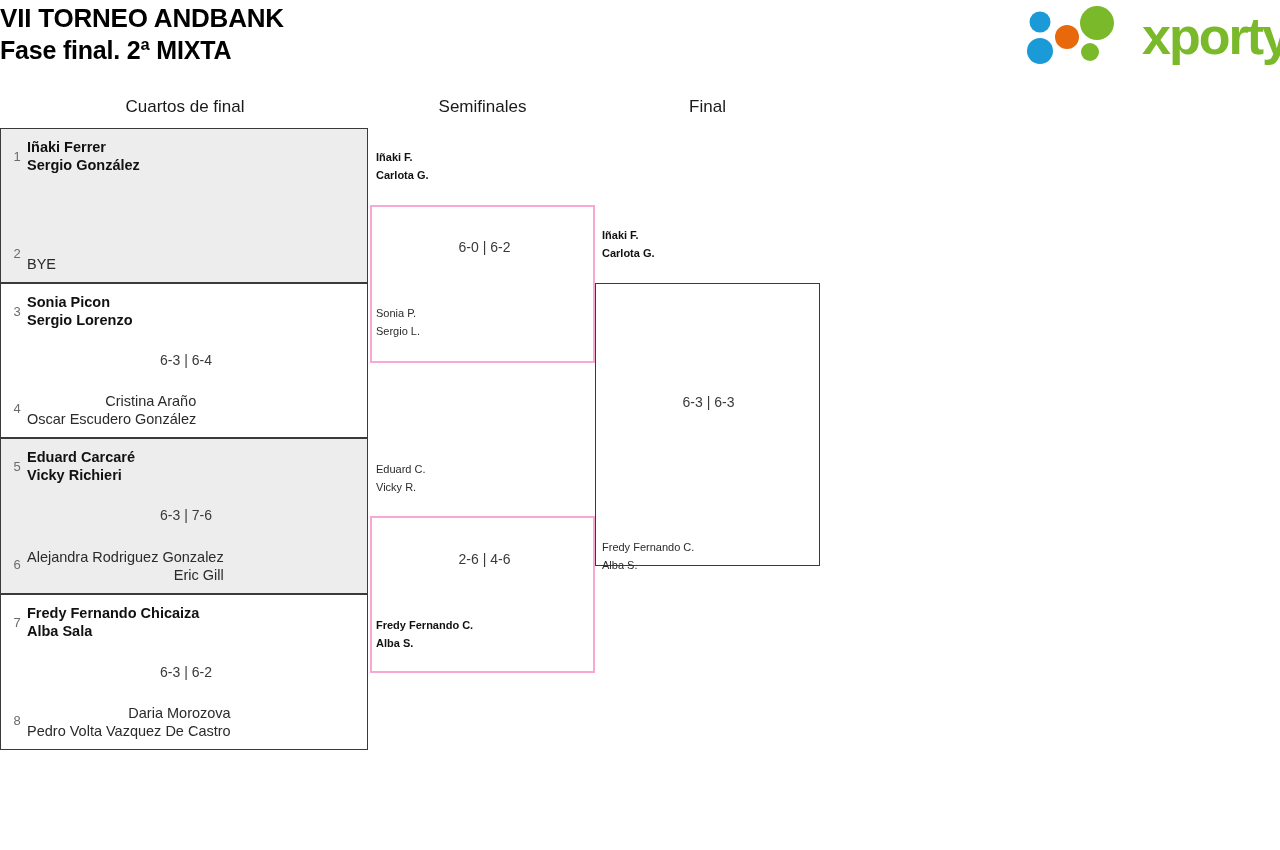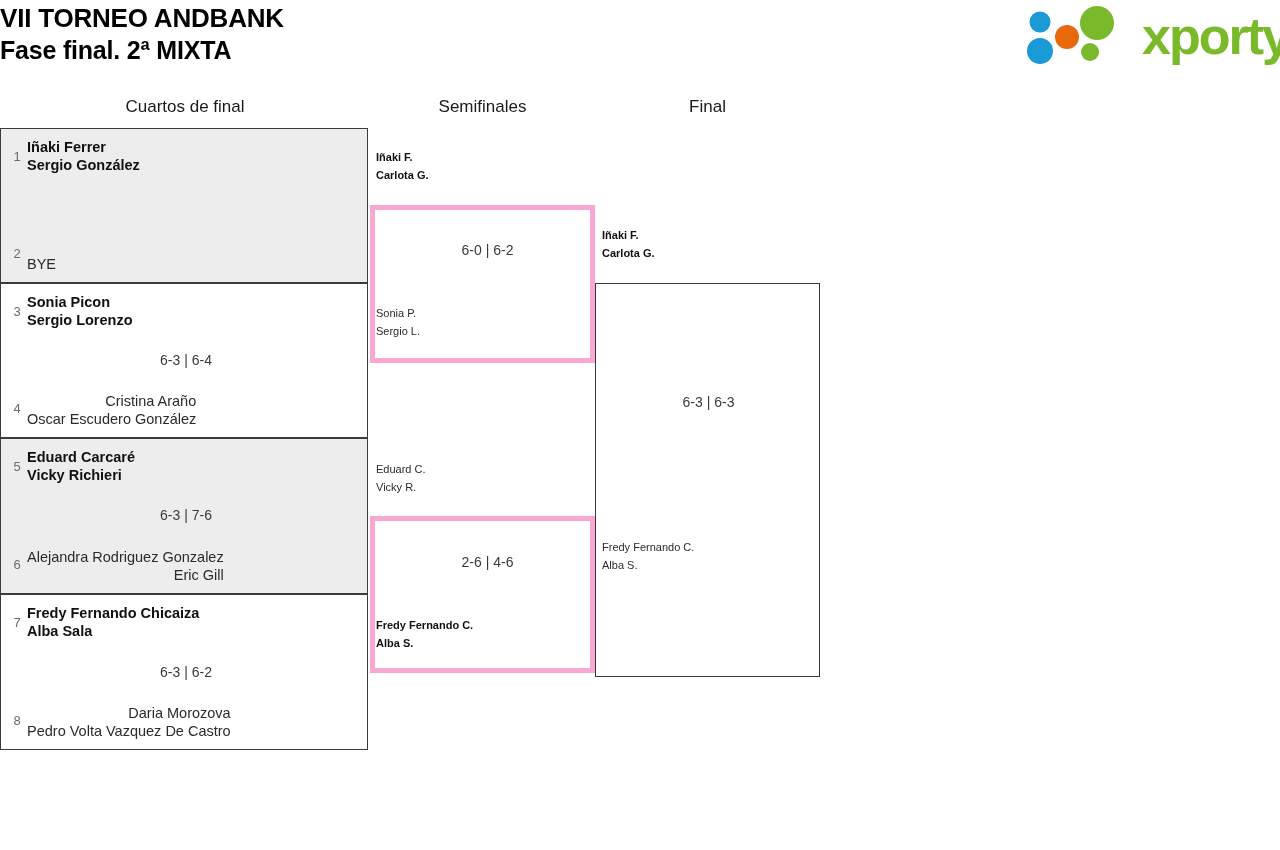--- a/index.html
+++ b/index.html
@@ -138,21 +138,21 @@
   }
   .qf-match.m2 .qf-score { top: 67px; }
   .qf-match.m3 .qf-score { top: 67px; }
   .qf-match.m4 .qf-score { top: 68px; }
 
   
   .sf-box {
     position: absolute;
     left: 370px;
     width: 225px;
-    border: 5px solid #f9a8d4;
+    border: 2px solid #f9a8d4;
     box-sizing: border-box;
     background: #ffffff;
   }
   .sf-box.s1 { top: 205px; height: 158px; }
   .sf-box.s2 { top: 516px; height: 157px; }
 
   .sf-score {
     position: absolute;
     left: 0; width: 225px;
     text-align: center;
@@ -175,21 +175,21 @@
 
   #sf1-top    { left: 376px; top: 148px; }
   #sf1-bottom { left: 376px; top: 304px; }
   #sf2-top    { left: 376px; top: 460px; }
   #sf2-bottom { left: 376px; top: 616px; }
 
   
   #final-box {
     position: absolute;
     left: 595px; top: 283px;
-    width: 225px; height: 394px;
+    width: 225px; height: 283px;
     border: 1px solid #3a3a3a;
     box-sizing: border-box;
     background: #ffffff;
   }
   #final-score {
     position: absolute;
     left: 0; top: 109px;
     width: 225px;
     text-align: center;
     font-size: 14px;

